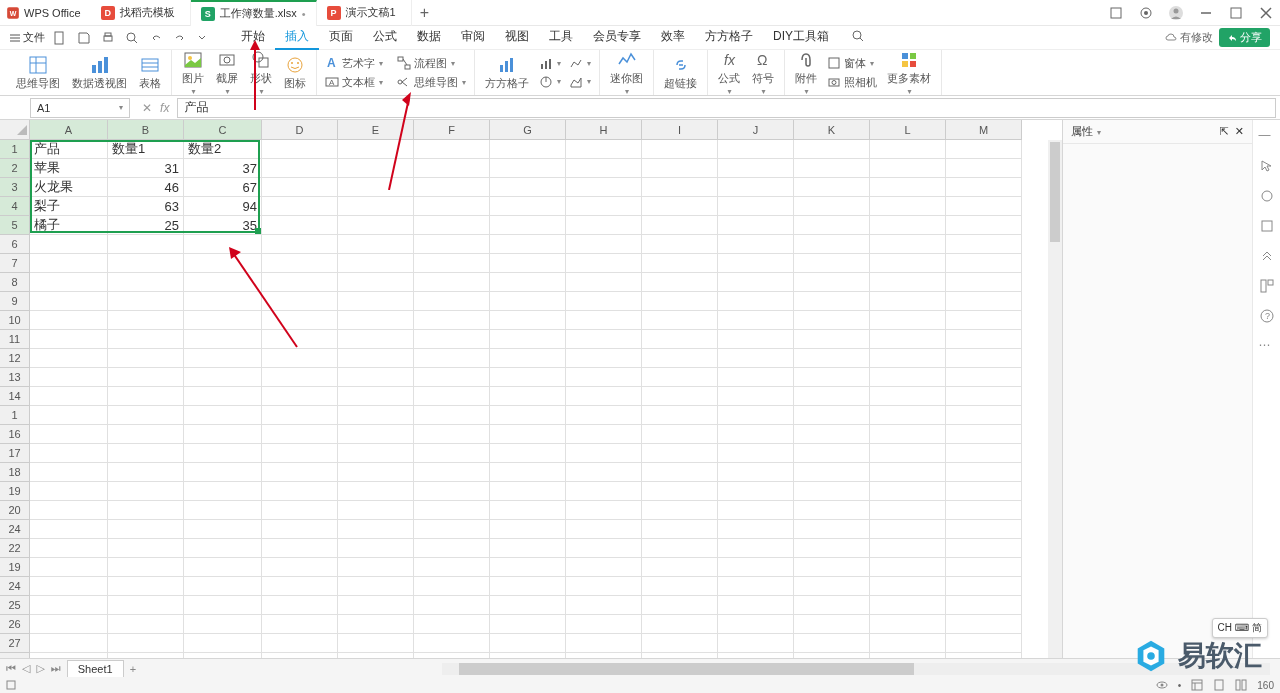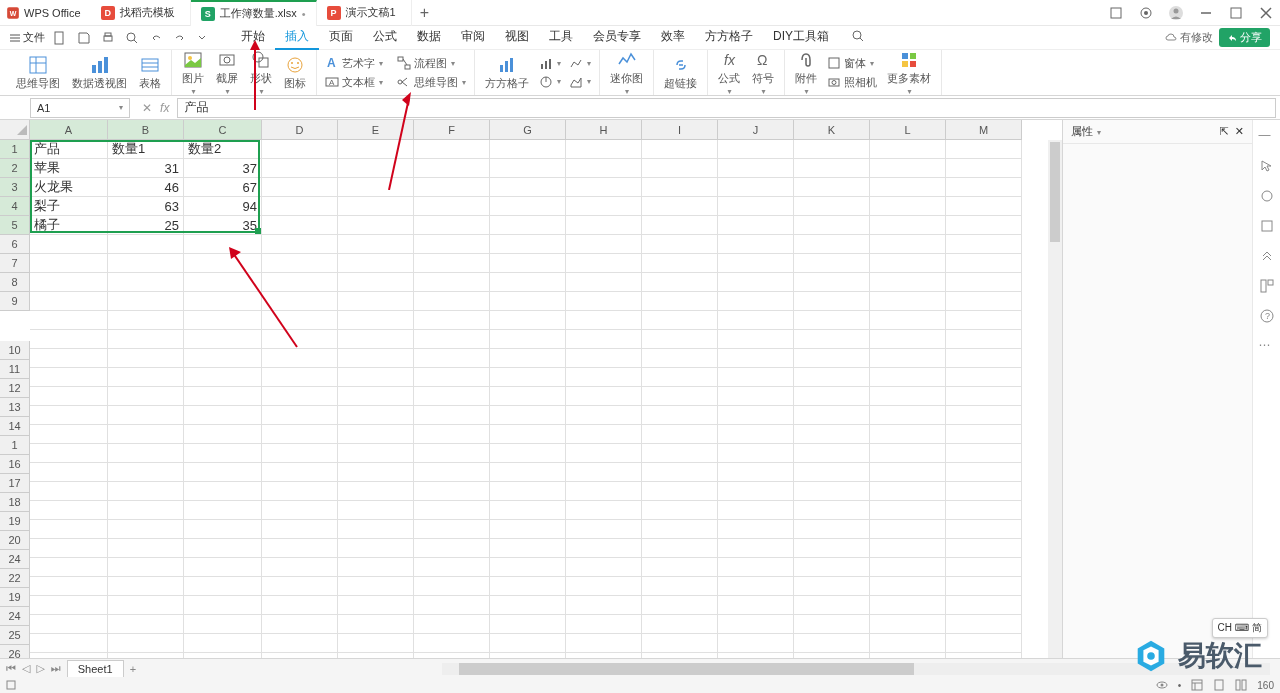--- a/index.html
+++ b/index.html
@@ -506,21 +506,21 @@
       <div class="row-headers" id="row-headers">
           <div class="row-h sel" style="height: 19px;">1</div>
           <div class="row-h sel" style="height: 19px;">2</div>
           <div class="row-h sel" style="height: 19px;">3</div>
           <div class="row-h sel" style="height: 19px;">4</div>
           <div class="row-h sel" style="height: 19px;">5</div>
           <div class="row-h" style="height: 19px;">6</div>
           <div class="row-h" style="height: 19px;">7</div>
           <div class="row-h" style="height: 19px;">8</div>
           <div class="row-h" style="height: 19px;">9</div>
-          <div class="row-h" style="height: 19px; margin-top: 30px;">10</div>
+          <div class="row-h" style="height: 19px;">10</div>
           <div class="row-h" style="height: 19px;">11</div>
           <div class="row-h" style="height: 19px;">12</div>
           <div class="row-h" style="height: 19px;">13</div>
           <div class="row-h" style="height: 19px;">14</div>
           <div class="row-h" style="height: 19px;">1</div>
           <div class="row-h" style="height: 19px;">16</div>
           <div class="row-h" style="height: 19px;">17</div>
           <div class="row-h" style="height: 19px;">18</div>
           <div class="row-h" style="height: 19px;">19</div>
           <div class="row-h" style="height: 19px;">20</div>

